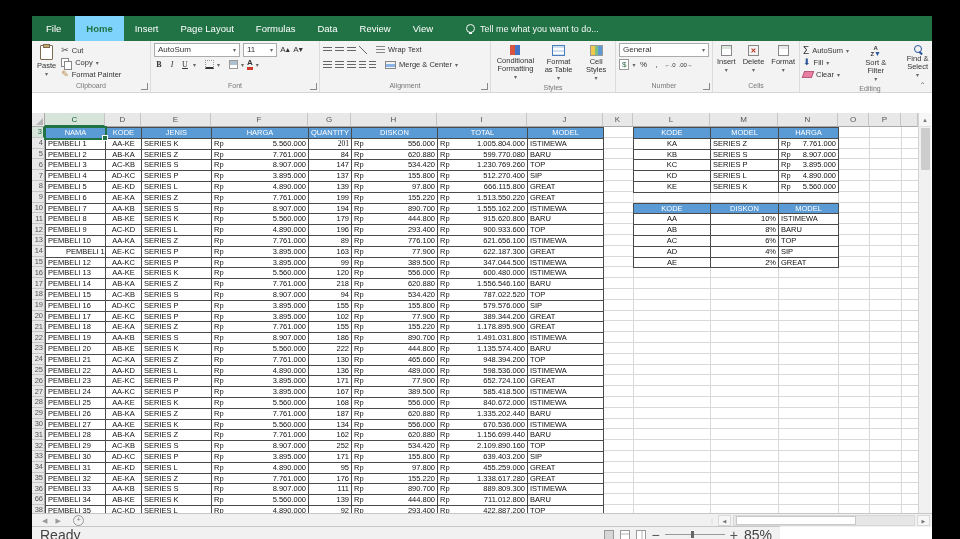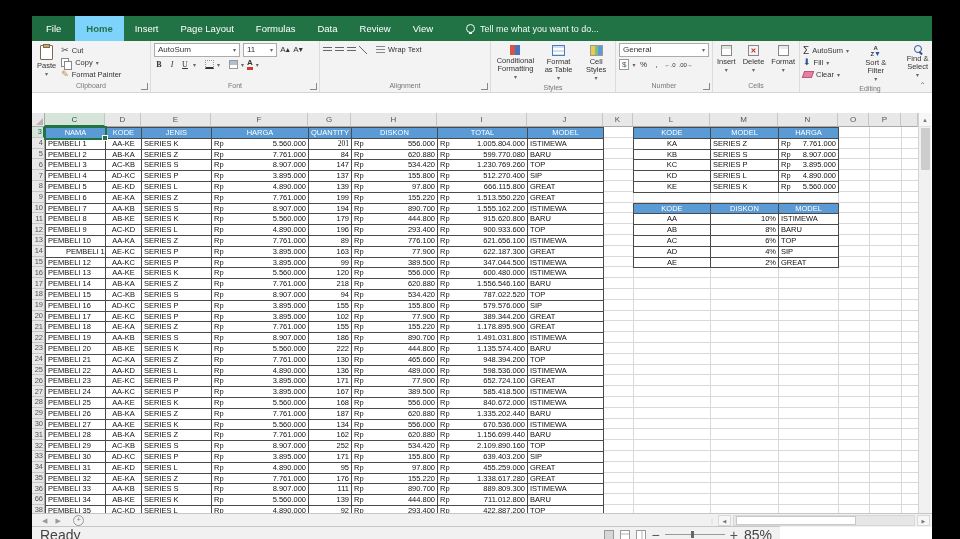--- a/index.html
+++ b/index.html
@@ -213,20 +213,31 @@
       <div class="rbody" style="flex-direction:column;gap:2px">
         <div class="toolrow">
           <span class="barsS"></span>
           <span class="barsS"></span>
           <span class="barsS"></span>
           <span class="diag"></span>
           <span class="sep"></span>
           <span class="i-wrap"></span>
           <span class="smallbtn">Wrap Text</span>
         </div>
+        <div class="toolrow">
+          <span class="bars"></span>
+          <span class="bars"></span>
+          <span class="bars"></span>
+          <span class="bars" style="width:7px"></span>
+          <span class="bars" style="width:7px"></span>
+          <span class="sep"></span>
+          <span class="i-merge"></span>
+          <span class="smallbtn">Merge &amp; Center</span>
+          <span class="dd">▾</span>
+        </div>
       </div>
       <div class="glabel"><span>Alignment</span><span class="launcher"></span></div>
     </div>
 
     <div class="rgroup" style="width:124px">
       <div class="rbody" style="justify-content:center">
         <div class="bigbtn" style="width:42px">
           <span class="i-cf"></span>
           <span>Conditional Formatting</span>
             <span class="dd">▾</span>

